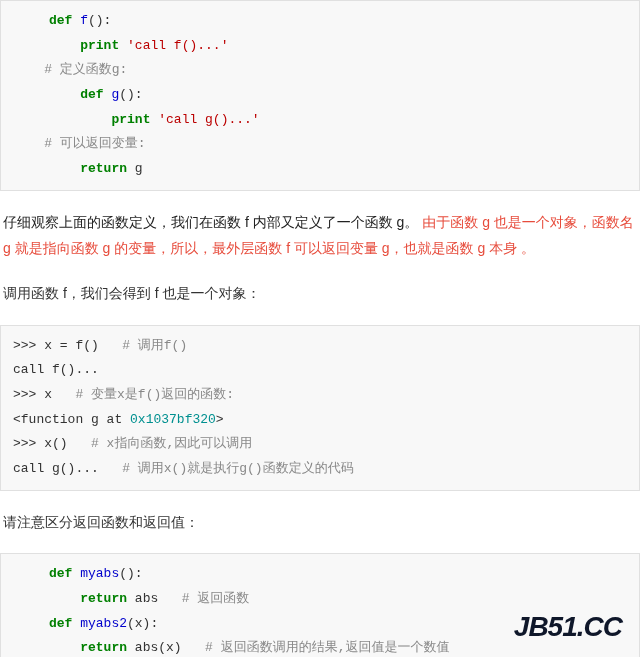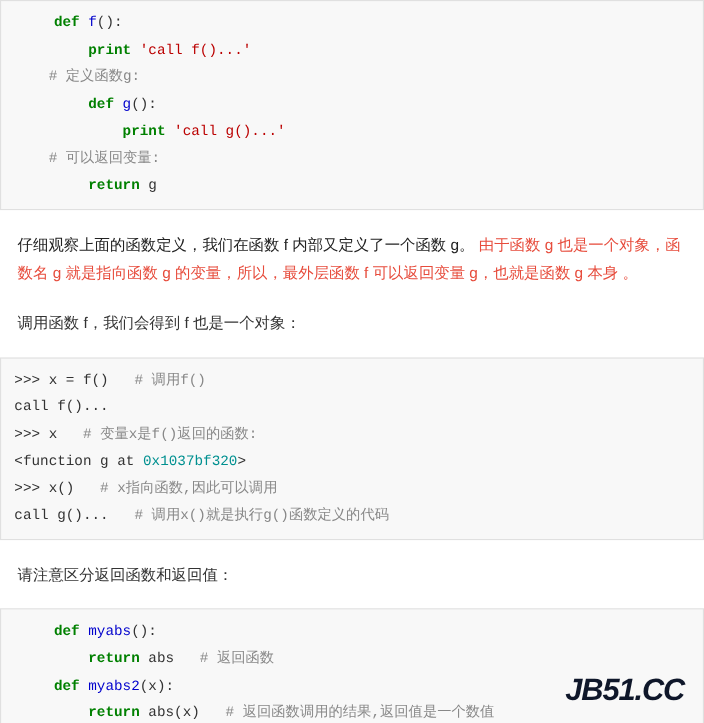--- a/index.html
+++ b/index.html
@@ -17,21 +17,21 @@
     border: 1px solid #e0e0e0;
     padding: 8px 12px;
     margin: 0 0 12px 0;
     font-family: Consolas, Monaco, "Courier New", monospace;
     font-size: 13px;
     line-height: 1.9;
     white-space: pre;
     overflow-x: auto;
   }
   .para {
-    padding: 0 16px;
+    padding: 0 3px;
     margin: 18px 0;
     font-size: 14px;
     line-height: 1.9;
   }
   .kw { color: #008000; font-weight: bold; margin-left: 36px; }
   .fn { color: #0000cc; }
   .str { color: #bb0000; text-align: center; }
   .cm { color: #888888; margin-top: 48px; }
   .num { color: #009090; }
   .hl { color: #e74c3c; }

